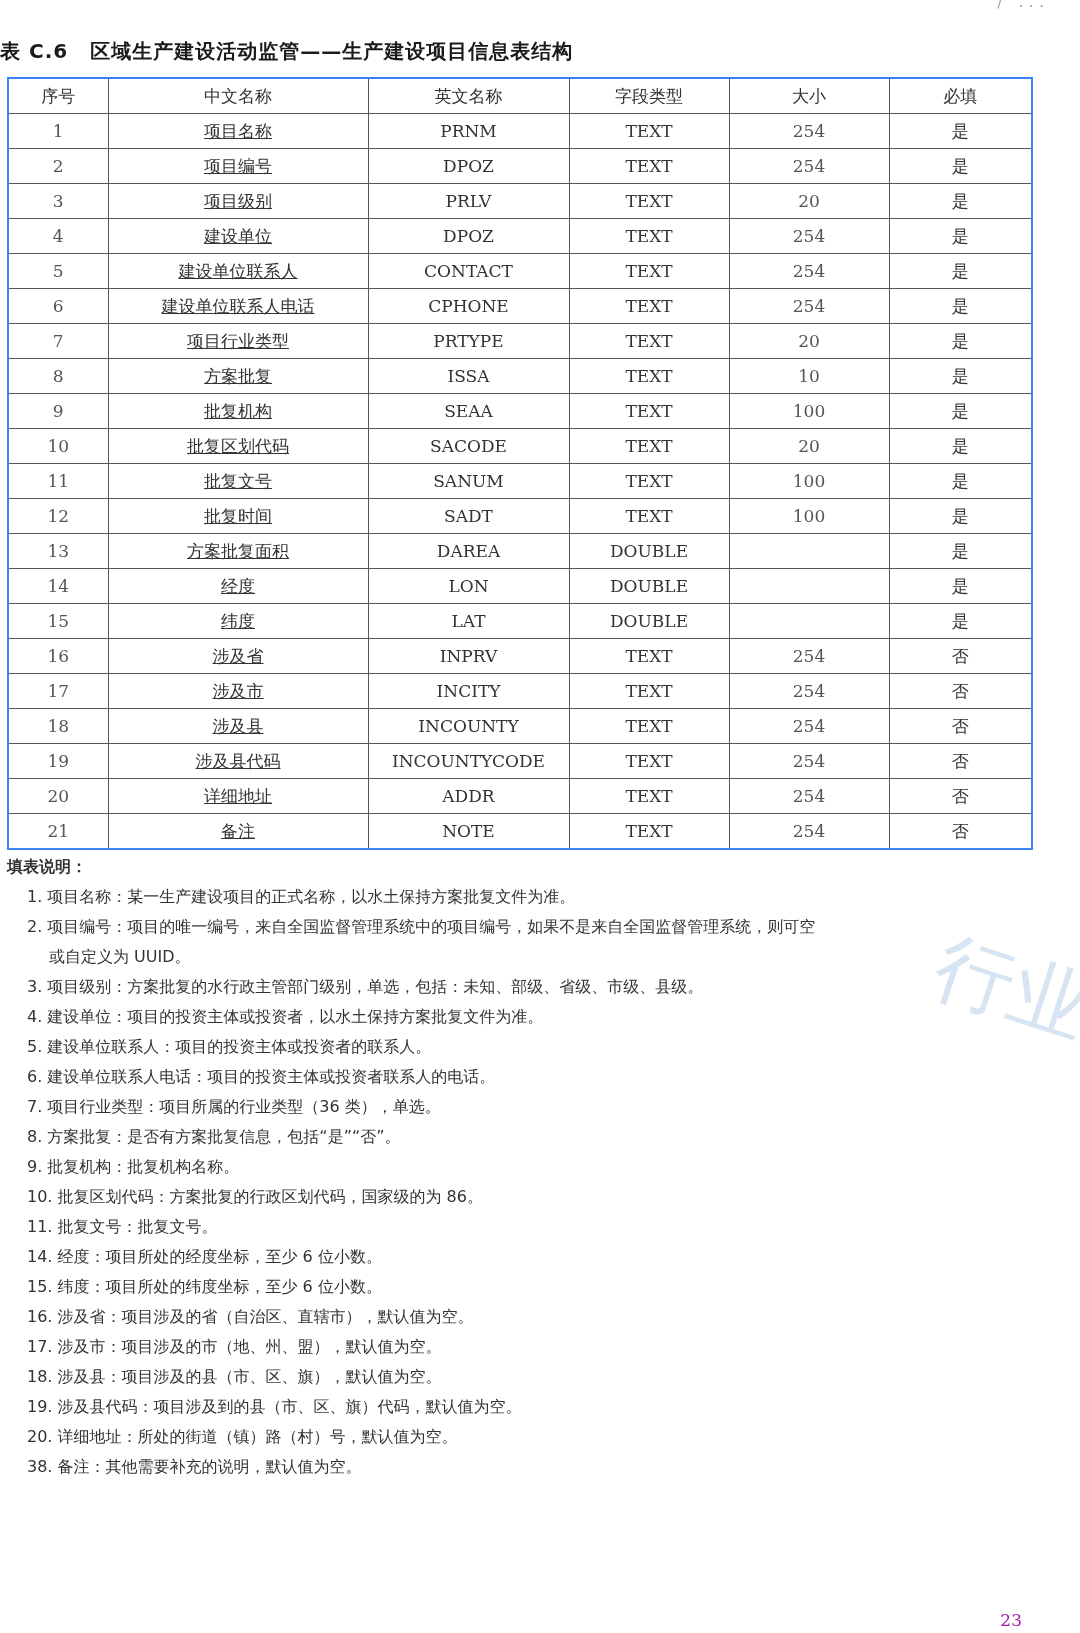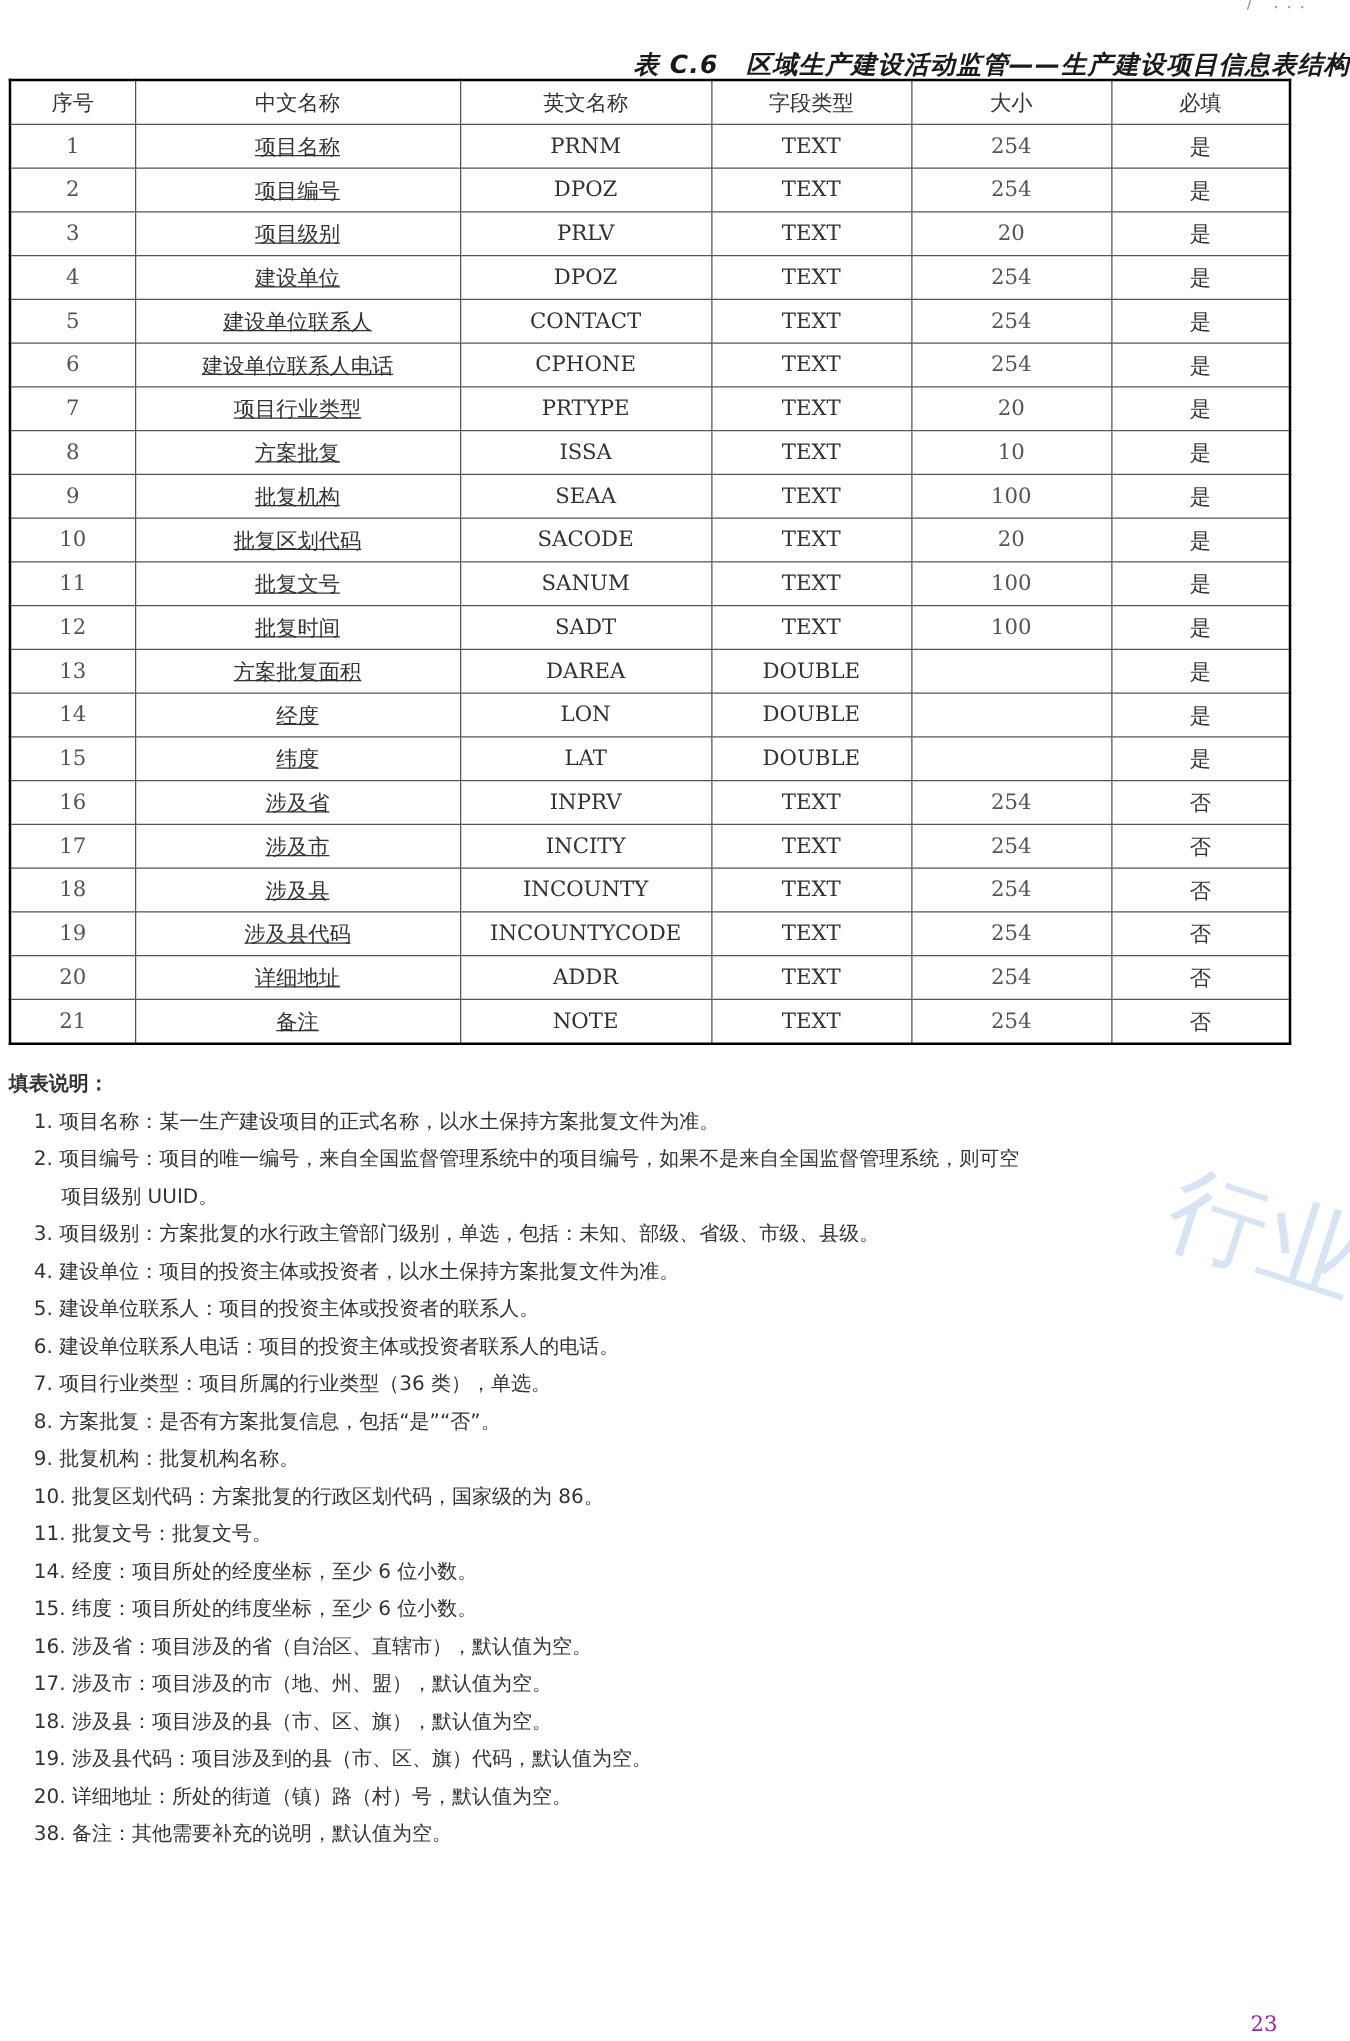--- a/index.html
+++ b/index.html
@@ -6,29 +6,29 @@
   body {
     width: 1080px; height: 1633px; position: relative; overflow: hidden;
     background: #ffffff; color: #2a2a2a;
     font-family: "DejaVu Serif", "Liberation Serif", serif;
   }
   .top-fragment {
     position: absolute; top: -6px; right: 30px; width: 200px; height: 14px;
     color: #999; font-size: 14px; text-align: right; letter-spacing: 6px;
   }
   .title {
-    position: absolute; top: 38px; left: 0; width: 1080px; text-align: right;
+    position: absolute; top: 38px; left: 0; width: 1080px; text-align: left;
     font-family: "DejaVu Sans", "Liberation Sans", sans-serif;
-    font-weight: bold; font-size: 20px; color: #1a1a1a; letter-spacing: 1px; font-style: italic;
+    font-weight: bold; font-size: 20px; color: #1a1a1a; letter-spacing: 1px;
   }
   .title .num { margin-right: 22px; }
   table.schema {
-    position: absolute; top: 63px; left: 7px; width: 1024px;
+    position: absolute; top: 77px; left: 7px; width: 1024px;
     border-collapse: collapse; table-layout: fixed;
-    border: 2px solid #000000;
+    border: 2px solid #3b82f6;
   }
   table.schema th, table.schema td {
     border: 1px solid #555; height: 34px; padding: 0;
     text-align: center; vertical-align: middle;
     font-size: 17px; font-weight: normal; color: #333;
   }
   table.schema th { font-family: "DejaVu Sans", "Liberation Sans", sans-serif; font-size: 17px; }
   table.schema td.cn { font-family: "DejaVu Sans", "Liberation Sans", sans-serif; text-decoration: underline; }
   table.schema td.num, table.schema td.size { color: #555; }
   .notes {
@@ -247,21 +247,21 @@
         <td class="size">254</td>
         <td class="req">否</td>
       </tr>
     </tbody>
 </table>
 
 <div class="notes">
   <div class="heading">填表说明：</div>
   <div id="notes-list">
       <div class="item"><span>1. 项目名称：某一生产建设项目的正式名称，以水土保持方案批复文件为准。</span></div>
-      <div class="item"><span>2. 项目编号：项目的唯一编号，来自全国监督管理系统中的项目编号，如果不是来自全国监督管理系统，则可空</span><span class="wrap">项目级别 UUID。</span></div>
+      <div class="item"><span>2. 项目编号：项目的唯一编号，来自全国监督管理系统中的项目编号，如果不是来自全国监督管理系统，则可空</span><span class="wrap">或自定义为 UUID。</span></div>
       <div class="item"><span>3. 项目级别：方案批复的水行政主管部门级别，单选，包括：未知、部级、省级、市级、县级。</span></div>
       <div class="item"><span>4. 建设单位：项目的投资主体或投资者，以水土保持方案批复文件为准。</span></div>
       <div class="item"><span>5. 建设单位联系人：项目的投资主体或投资者的联系人。</span></div>
       <div class="item"><span>6. 建设单位联系人电话：项目的投资主体或投资者联系人的电话。</span></div>
       <div class="item"><span>7. 项目行业类型：项目所属的行业类型（36 类），单选。</span></div>
       <div class="item"><span>8. 方案批复：是否有方案批复信息，包括“是”“否”。</span></div>
       <div class="item"><span>9. 批复机构：批复机构名称。</span></div>
       <div class="item"><span>10. 批复区划代码：方案批复的行政区划代码，国家级的为 86。</span></div>
       <div class="item"><span>11. 批复文号：批复文号。</span></div>
       <div class="item"><span>14. 经度：项目所处的经度坐标，至少 6 位小数。</span></div>

